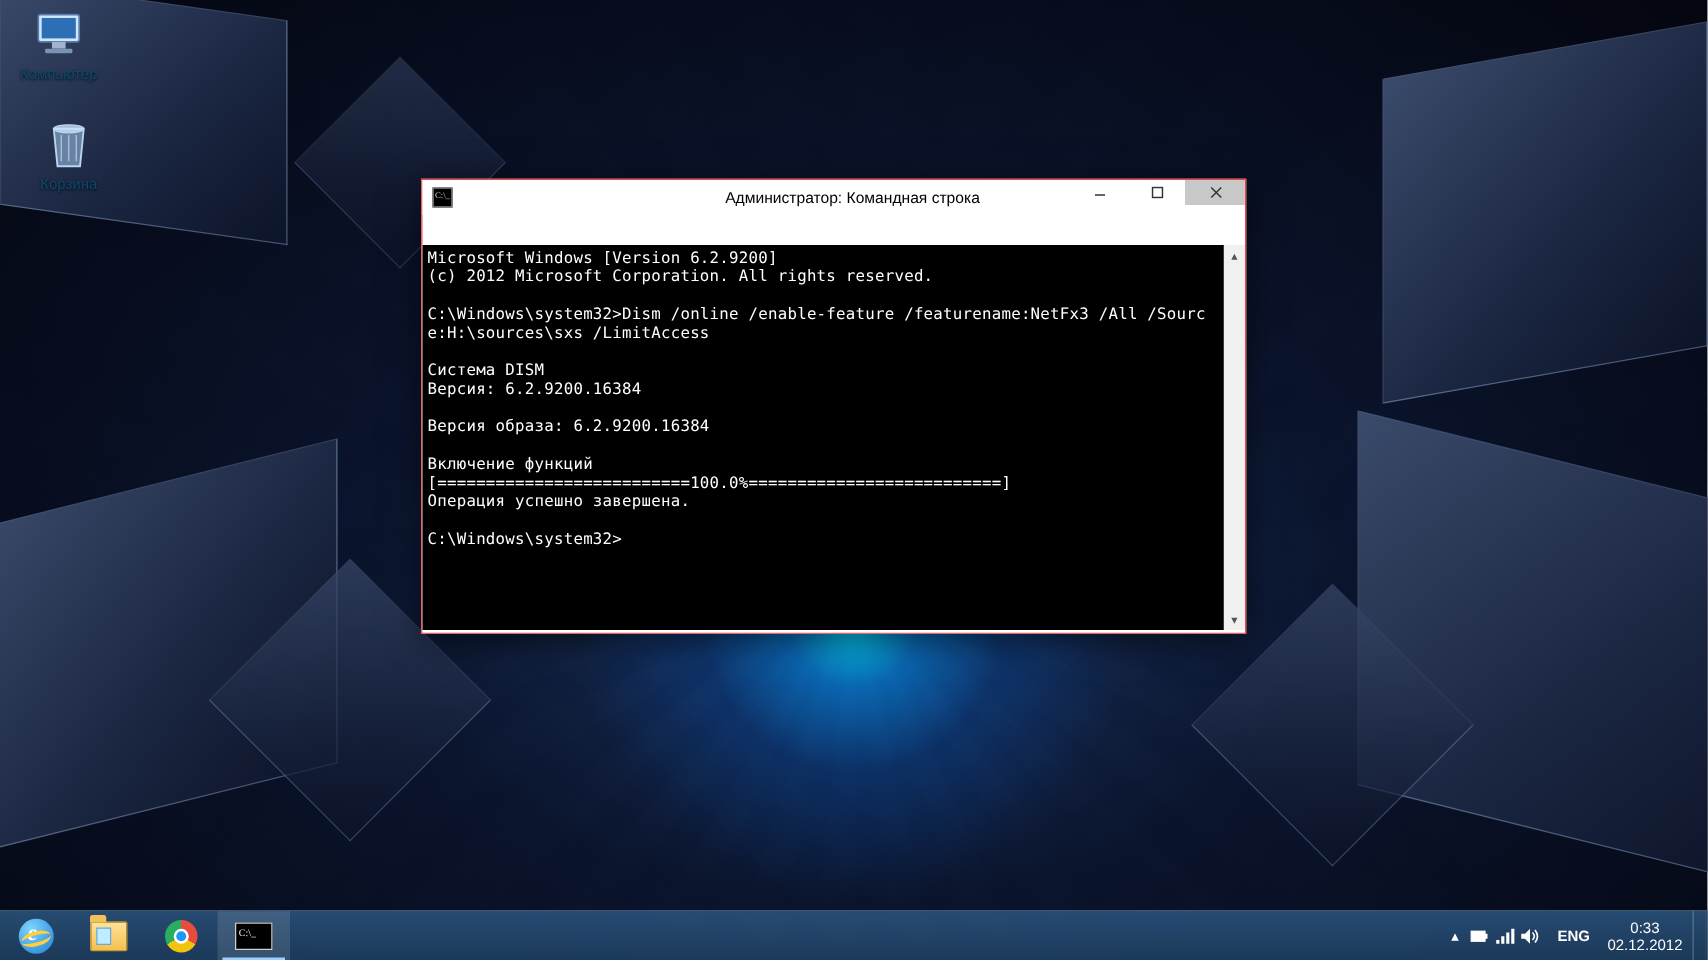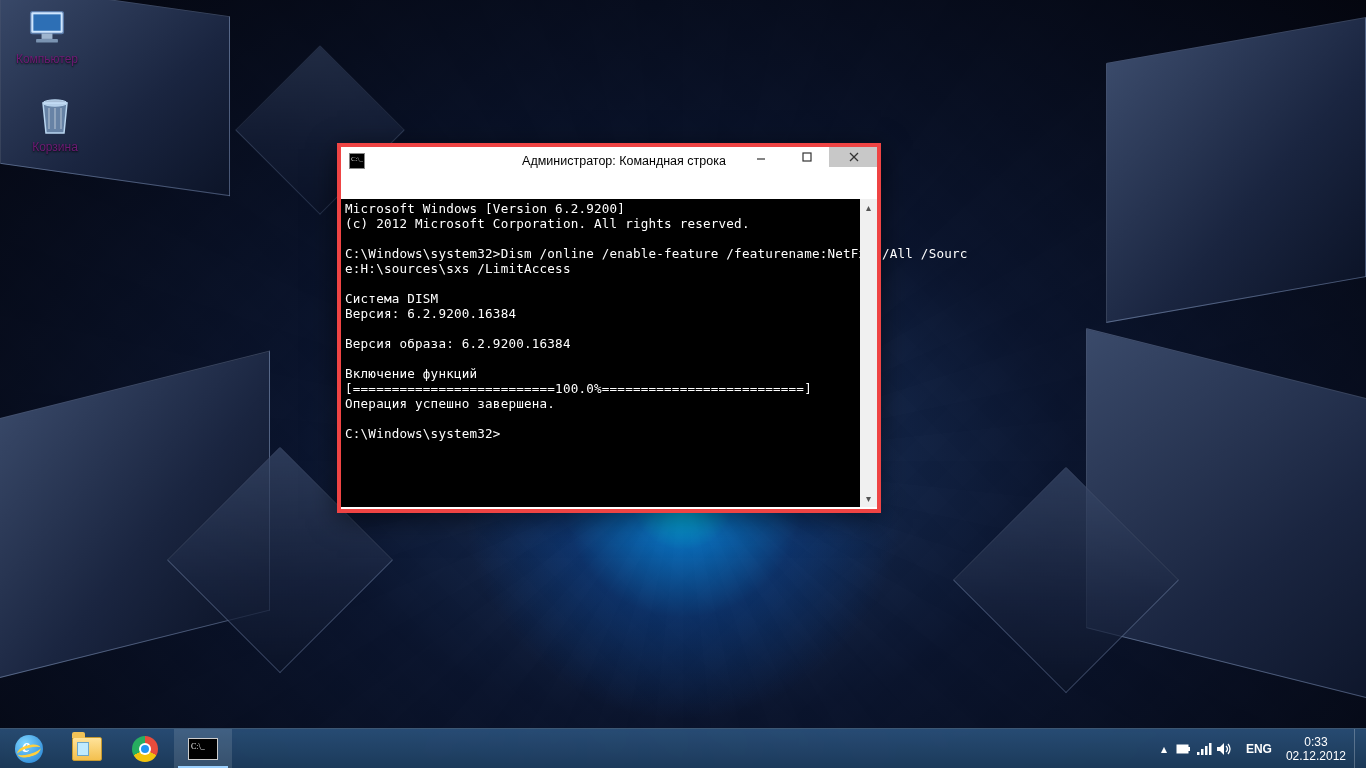--- a/index.html
+++ b/index.html
@@ -20,29 +20,29 @@
 .cube { position:absolute; background:linear-gradient(135deg,#3a4a6a 0%,#1a2540 60%,#0c1428 100%); border:1px solid rgba(180,200,235,0.25); }
 .cube.a{top:0;left:0;width:230px;height:180px;transform:skewY(8deg);}
 .cube.b{top:40px;right:0;width:260px;height:260px;transform:skewY(-10deg);}
 .cube.c{bottom:120px;left:-30px;width:300px;height:260px;transform:skewY(-14deg);}
 .cube.d{bottom:100px;right:-40px;width:320px;height:300px;transform:skewY(14deg);}
 .cube.e{top:480px;left:200px;width:160px;height:160px;transform:rotate(45deg);opacity:.7}
 .cube.f{top:500px;right:220px;width:160px;height:160px;transform:rotate(45deg);opacity:.7}
 .cube.g{top:70px;left:260px;width:120px;height:120px;transform:rotate(45deg);opacity:.5}
 
 
-.desktop-icon { position:absolute; width:74px; text-align:center; color:#701a75; font-size:12px; cursor:pointer; text-shadow:0 1px 2px rgba(0,0,0,.9); }
+.desktop-icon { position:absolute; width:74px; text-align:center; color:#0c4a6e; font-size:12px; cursor:pointer; text-shadow:0 1px 2px rgba(0,0,0,.9); }
 .desktop-icon .ic { width:48px; height:44px; margin:0 auto 2px; display:flex; align-items:center; justify-content:center; }
 #ic-computer{top:6px;left:10px;}
 #ic-recycle{top:94px;left:18px;}
 .pc-svg{width:44px;height:40px;}
 .bin-svg{width:36px;height:42px;}
 
 
-.cmd-window { position:absolute; left:337px; top:143px; width:544px; background:#fff; box-shadow:0 6px 26px rgba(0,0,0,.55); border:4px solid #ef4444; }
+.cmd-window { position:absolute; left:337px; top:143px; width:660px; background:#fff; box-shadow:0 6px 26px rgba(0,0,0,.55); border:1px solid #ef4444; }
 .cmd-titlebar { height:28px; background:#fff; display:flex; align-items:center; position:relative; }
 .cmd-titlebar .appicon { width:16px; height:16px; margin:0 6px 0 8px; background:#000; border:1px solid #888; position:relative; }
 .cmd-titlebar .appicon::after{content:"C:\\_"; color:#ccc; font:7px/1 Consolas; position:absolute; left:1px; top:2px;}
 .cmd-title { flex:1; text-align:center; font-size:12.5px; color:#000; }
 .win-controls { display:flex; position:absolute; right:0; top:0; height:20px; }
 .win-btn { width:46px; height:20px; display:flex; align-items:center; justify-content:center; background:#fff; border-left:1px solid rgba(0,0,0,0); cursor:pointer; }
 .win-btn.close { background:#c8c8c8; width:48px; }
 .win-btn svg { stroke:#333; stroke-width:1.2; fill:none; }
 .cmd-body { background:#fff; padding:0 0 2px 0; position:relative; }
 .cmd-client { background:#000; height:308px; margin:0; position:relative; }

